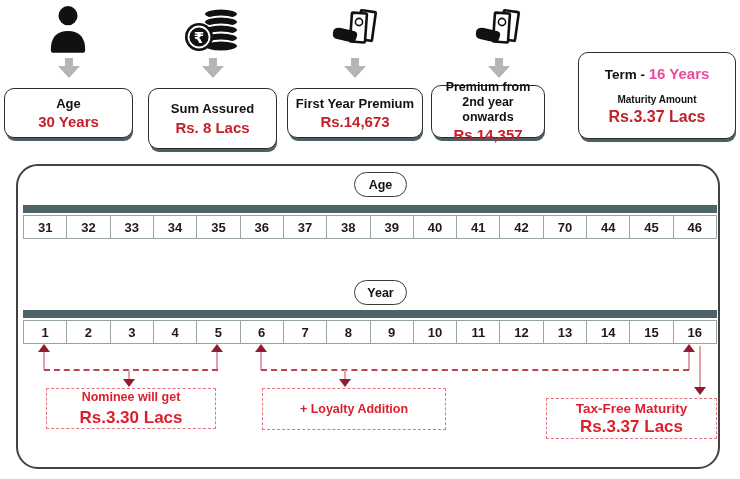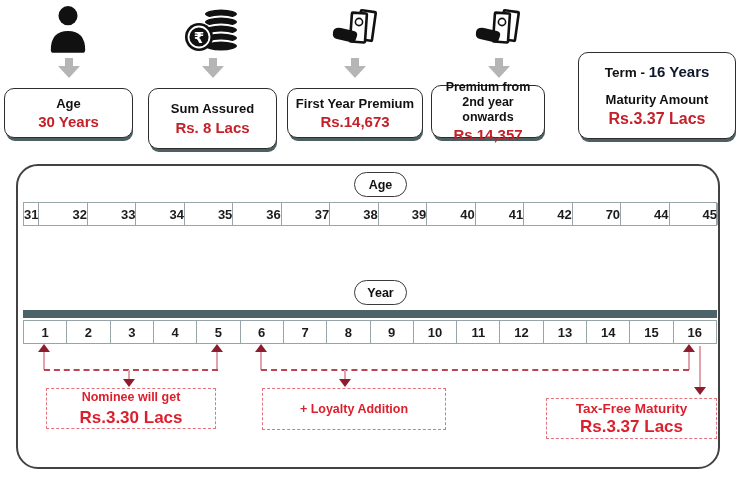--- a/index.html
+++ b/index.html
@@ -9,21 +9,21 @@
   
   .icon{position:absolute;}
 
   
   .card{position:absolute;background:#fff;border:1.6px solid #2d2d2d;border-radius:10px;
         box-shadow:1px 4px 0 -1px #4c5f62;display:flex;flex-direction:column;
         align-items:center;justify-content:center;text-align:center;box-sizing:border-box;padding:2px 4px;}
   .card-title{font-weight:bold;font-size:13px;color:#111;line-height:1.2;white-space:pre-line;}
   .card-value{font-weight:bold;font-size:15px;color:#c4202a;margin-top:2px;}
   .term-row{font-weight:bold;font-size:13.5px;color:#111;margin-bottom:12px;}
-  .term-red{color:#0f172a;font-size:15px;}
+  .term-red{color:#ec4899;font-size:15px;}
 
   
   .panel{position:absolute;left:16px;top:164px;width:704px;height:305px;
          border:2px solid #424242;border-radius:22px;background:#fff;box-sizing:border-box;}
   .badge{position:absolute;left:354px;width:53px;height:25px;border:1.5px solid #3a3a3a;
          border-radius:13px;background:#fff;display:flex;align-items:center;justify-content:center;
          font-weight:bold;font-size:12.5px;color:#111;box-sizing:border-box;}
   .tbar{position:absolute;left:23px;width:694px;height:8px;background:#4c6368;}
   .cells{position:absolute;left:23px;width:694px;height:24px;display:flex;
          border:1.5px solid #97a5a8;background:#fff;box-sizing:border-box;}
@@ -127,29 +127,29 @@
   <div class="card" style="left:431px;top:85px;width:114px;height:53px;">
     <div class="card-title" style="font-size:12.5px;">Premium from
 2nd year onwards</div>
     <div class="card-value" style="margin-top:1px;">Rs.14,357</div>
   </div>
 
   <div class="card" style="left:578px;top:52px;width:158px;height:87px;">
     <div class="term-row">
       <span>Term  - </span><span class="term-red">16 Years</span>
     </div>
-    <div class="card-title" style="font-size:13px;">Maturity Amount</div>
+    <div class="card-title" style="font-size:10px;">Maturity Amount</div>
     <div class="card-value" style="font-size:16px;">Rs.3.37 Lacs</div>
   </div>
 
   <div class="panel"></div>
 
   <div class="badge" style="top:172px;">Age</div>
   <div class="tbar" style="top:205px;"></div>
-  <div class="cells" style="top:202px;gap:33px;">
+  <div class="cells" style="top:215px;">
       <div class="cell">31</div>
       <div class="cell">32</div>
       <div class="cell">33</div>
       <div class="cell">34</div>
       <div class="cell">35</div>
       <div class="cell">36</div>
       <div class="cell">37</div>
       <div class="cell">38</div>
       <div class="cell">39</div>
       <div class="cell">40</div>

